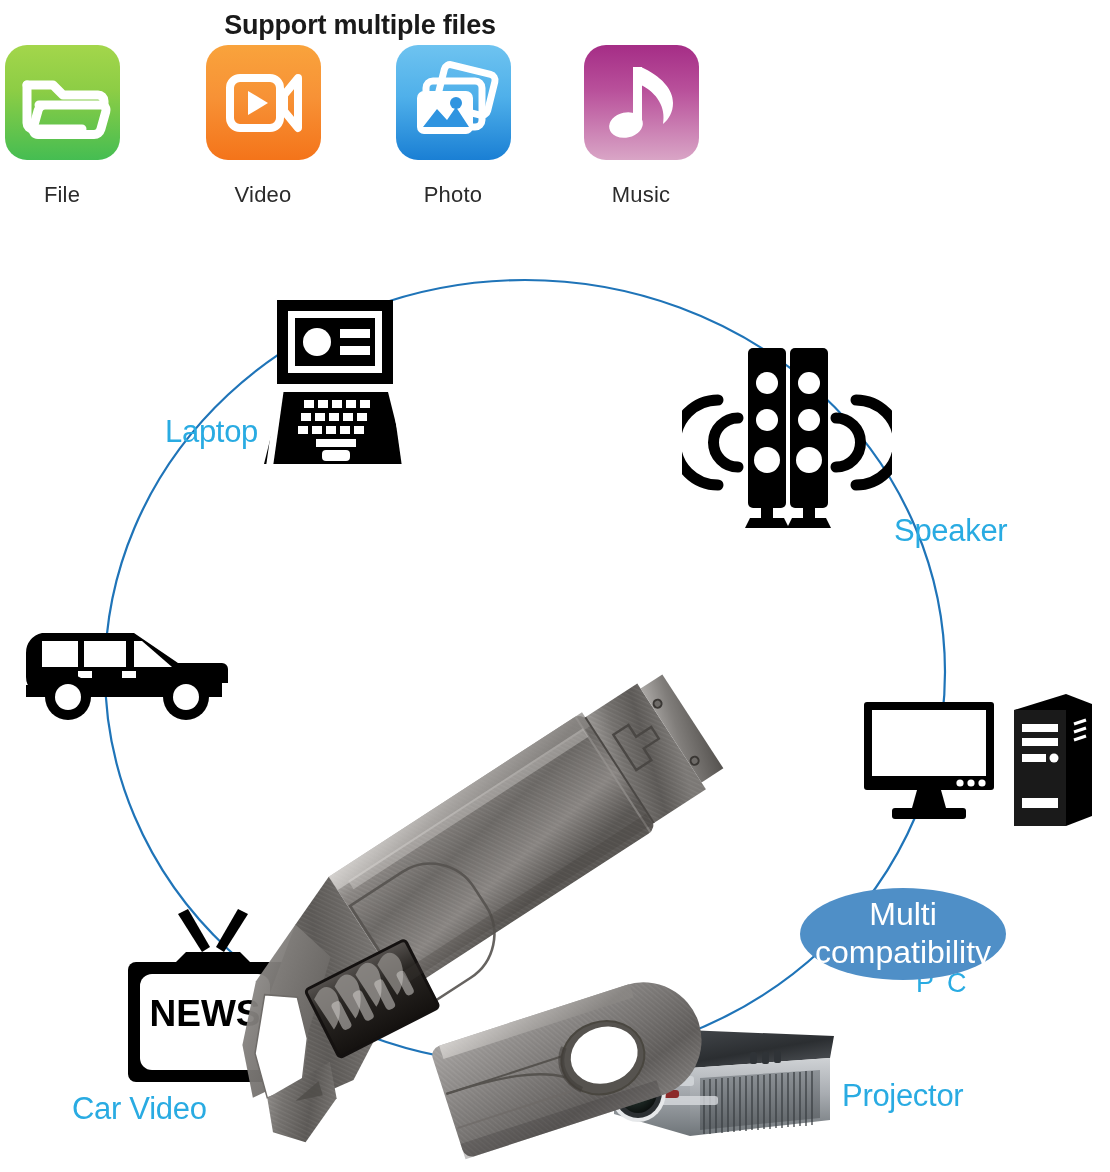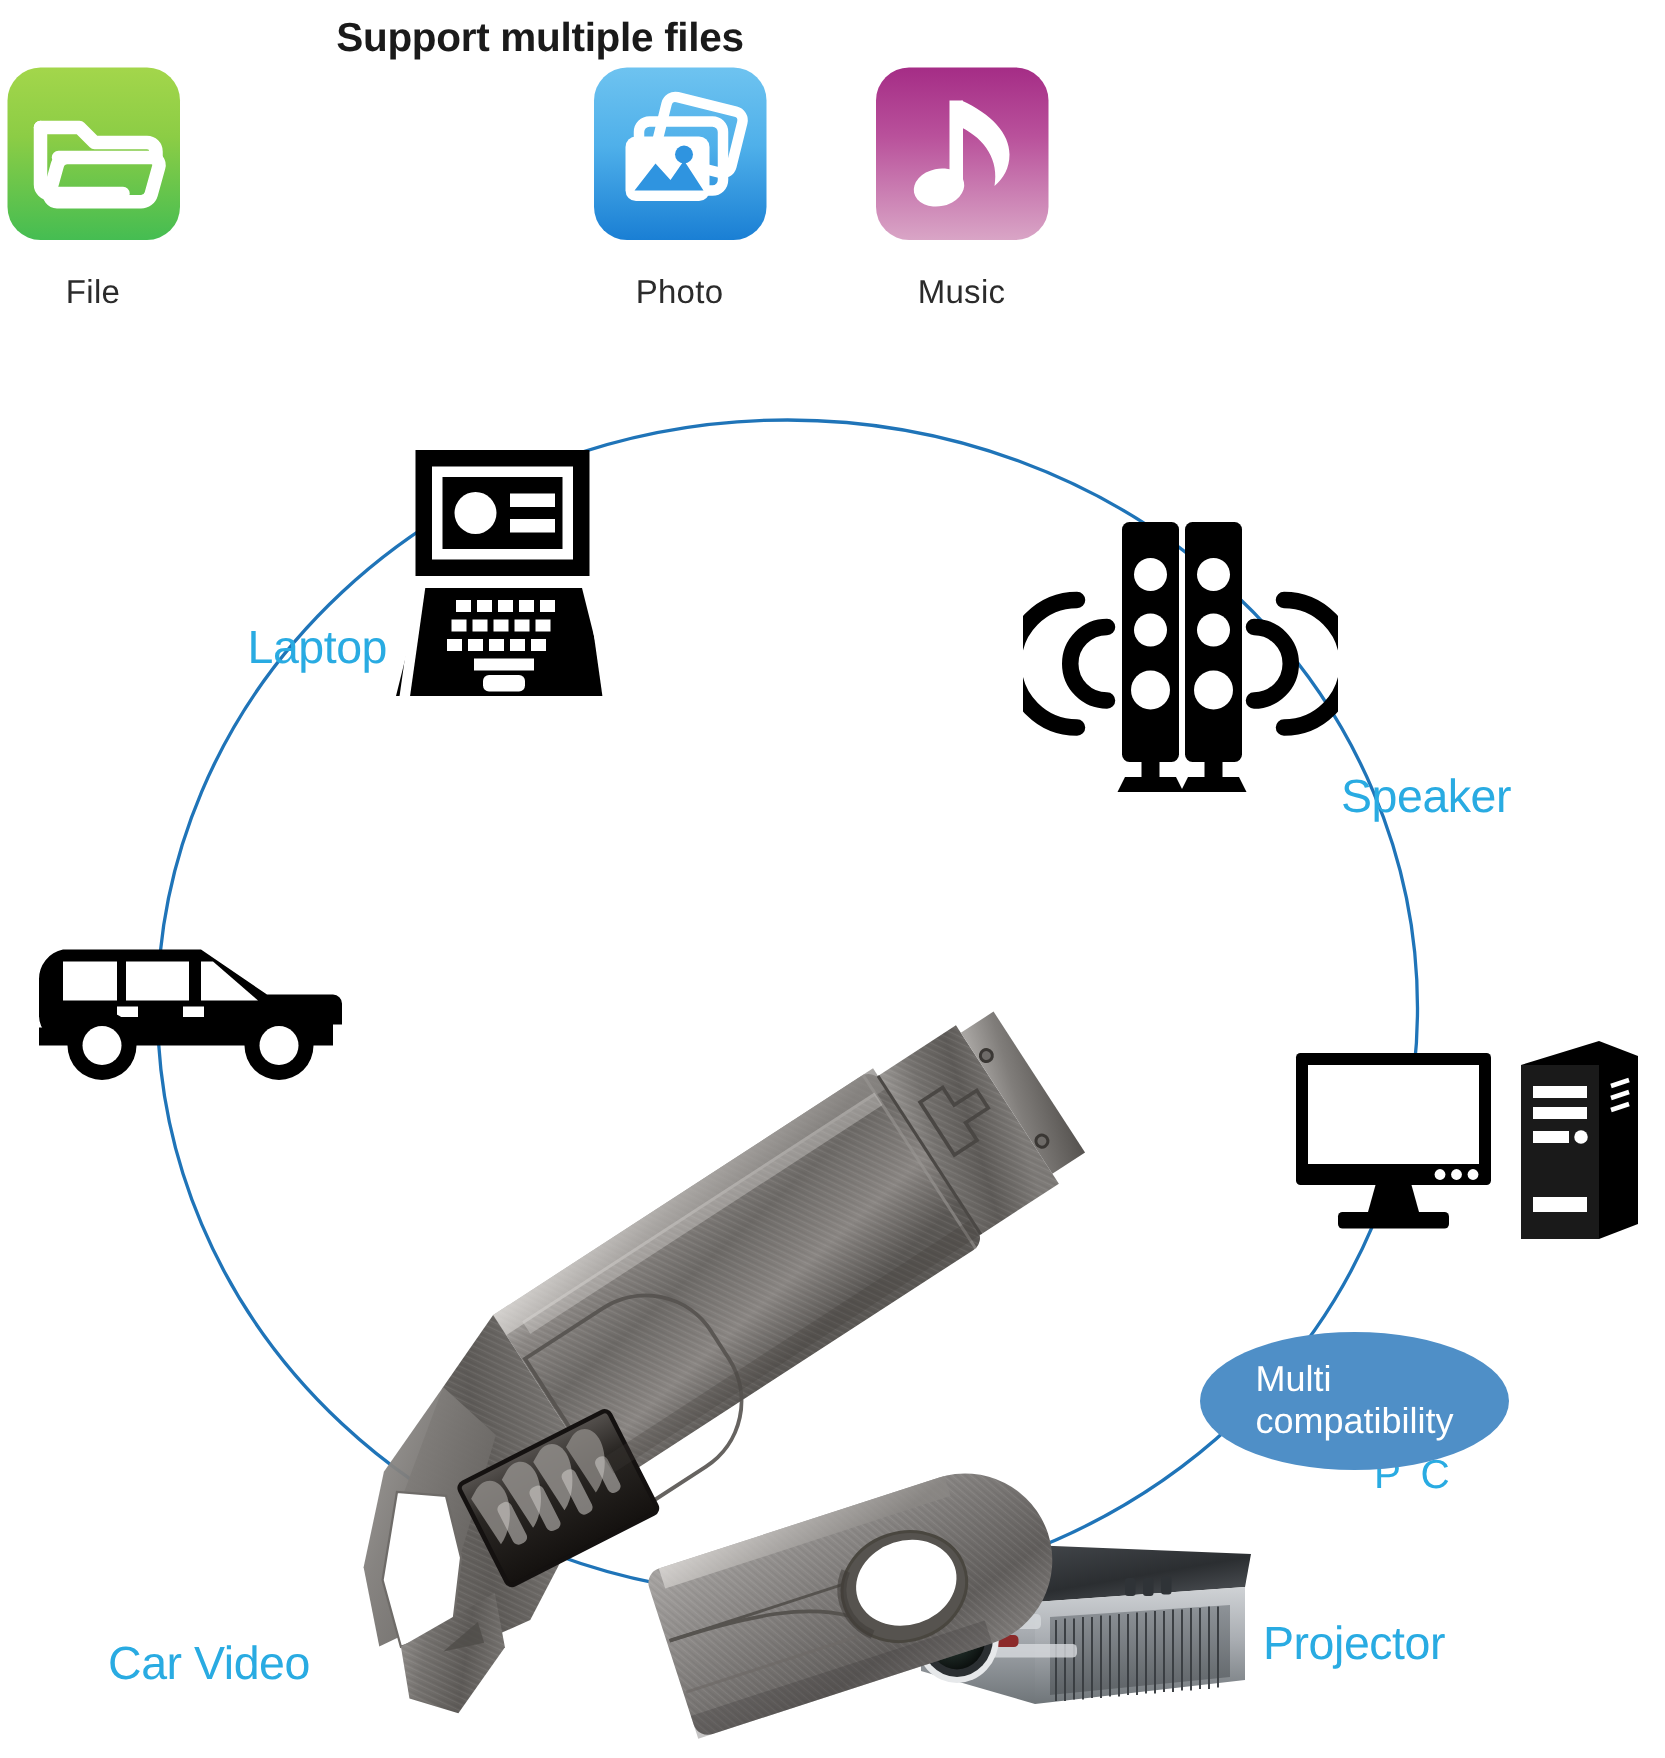--- a/index.html
+++ b/index.html
@@ -53,22 +53,22 @@
   #node-pc{left:862px;top:458px;}
   #label-pc{left:54px;top:280px;font-size:27px;letter-spacing:3px;}
   
   #node-projector{left:600px;top:790px;}
   #label-projector{left:242px;top:58px;}
 
   
   #multi-bubble{
     position:absolute;left:800px;top:658px;width:206px;height:92px;
     border-radius:50%;background:#4f8fc7;
-    display:flex;align-items:center;justify-content:center;
-    color:#ffffff;font-size:24px;line-height:1.18;
+    display:flex;align-items:center;justify-content:center;text-align:center;
+    color:#ffffff;font-size:32px;line-height:1.18;
   }
   #multi-bubble .bub-txt{display:block;padding:0 10px;}
 
   
   #usb-wrench{position:absolute;left:150px;top:430px;width:640px;height:560px;}
   .tool-svg{position:absolute;left:0;top:0;}
 </style>
 </head>
 <body>
 
@@ -80,20 +80,30 @@
     <div class="ft-tile">
       <svg width="115" height="115" viewBox="0 0 115 115">
         <path d="M22 40 h26 l10 10 h35 a6 6 0 0 1 6 6 v4" fill="none" stroke="#ffffff" stroke-width="9" stroke-linecap="round" stroke-linejoin="round"></path>
         <path d="M22 40 v38 a6 6 0 0 0 6 6 h49" fill="none" stroke="#ffffff" stroke-width="9" stroke-linecap="round" stroke-linejoin="round"></path>
         <path d="M34 60 h62 a5 5 0 0 1 4.8 6.4 l-5 18 a7 7 0 0 1 -6.8 5.1 h-56 a5 5 0 0 1 -4.8 -6.4 l5 -18 a7 7 0 0 1 6.8 -5.1 z" fill="none" stroke="#ffffff" stroke-width="9" stroke-linejoin="round"></path>
       </svg>
     </div>
     <div class="ft-label">File</div>
   </div>
 
+  <div class="filetype ft-video" style="left:189px;top:45px;">
+    <div class="ft-tile">
+      <svg width="115" height="115" viewBox="0 0 115 115">
+        <rect x="24" y="33" width="50" height="50" rx="10" ry="10" fill="none" stroke="#ffffff" stroke-width="8"></rect>
+        <path d="M42 46 l20 12 l-20 12 z" fill="#ffffff"></path>
+        <path d="M92 33 l-14 17 v16 l14 17 z" fill="none" stroke="#ffffff" stroke-width="8" stroke-linejoin="round"></path>
+      </svg>
+    </div>
+    <div class="ft-label">Video</div>
+  </div>
 
   <div class="filetype ft-music" style="left:567px;top:45px;">
     <div class="ft-tile">
       <svg width="115" height="115" viewBox="0 0 115 115">
         <path d="M58 22 l0 56 l-9 0 l0 -56 z" fill="#ffffff"></path>
         <path d="M57 22 c20 9 32 22 32 36 c0 9 -4 16 -10 21 c3 -17 -6 -31 -22 -39 z" fill="#ffffff"></path>
         <ellipse cx="42" cy="80" rx="17" ry="12.5" fill="#ffffff" transform="rotate(-12 42 80)"></ellipse>
       </svg>
     </div>
     <div class="ft-label">Music</div>
@@ -188,20 +198,35 @@
         <rect x="66" y="58" width="14" height="7" fill="#ffffff"></rect>
         <rect x="110" y="58" width="14" height="7" fill="#ffffff"></rect>
         <circle cx="56" cy="84" r="23" fill="#000000"></circle>
         <circle cx="56" cy="84" r="13" fill="#ffffff"></circle>
         <circle cx="174" cy="84" r="23" fill="#000000"></circle>
         <circle cx="174" cy="84" r="13" fill="#ffffff"></circle>
       </svg>
       <div class="node-label" id="label-car">Car Video</div>
     </div>
 
+    <div class="node" id="node-tv">
+      <svg width="200" height="180" viewBox="0 0 200 180">
+        <path d="M62 3 l22 38 l-8 5 l-24 -38 z" fill="#000000"></path>
+        <path d="M112 3 l-22 38 l8 5 l24 -38 z" fill="#000000"></path>
+        <path d="M60 46 h54 l10 10 h-74 z" fill="#000000"></path>
+        <rect x="2" y="56" width="194" height="120" rx="8" fill="#000000"></rect>
+        <rect x="14" y="68" width="130" height="96" rx="12" fill="#ffffff"></rect>
+        <text x="79" y="120" font-family="Liberation Sans, sans-serif" font-size="37" font-weight="bold" fill="#000000" text-anchor="middle">NEWS</text>
+        <circle cx="168" cy="82" r="10" fill="#ffffff"></circle>
+        <circle cx="168" cy="110" r="10" fill="#ffffff"></circle>
+        <rect x="152" y="132" width="34" height="9" rx="3" fill="#ffffff"></rect>
+        <rect x="152" y="148" width="34" height="9" rx="3" fill="#ffffff"></rect>
+      </svg>
+      
+    </div>
 
     <div class="node" id="node-pc">
       <svg width="230" height="140" viewBox="0 0 230 140">
         <rect x="2" y="14" width="130" height="88" rx="3" fill="#000000"></rect>
         <rect x="10" y="22" width="114" height="66" fill="#ffffff"></rect>
         <circle cx="98" cy="95" r="3.6" fill="#ffffff"></circle>
         <circle cx="109" cy="95" r="3.6" fill="#ffffff"></circle>
         <circle cx="120" cy="95" r="3.6" fill="#ffffff"></circle>
         <path d="M55 102 h24 l5 18 h-34 z" fill="#000000"></path>
         <rect x="30" y="120" width="74" height="11" rx="3" fill="#000000"></rect>

